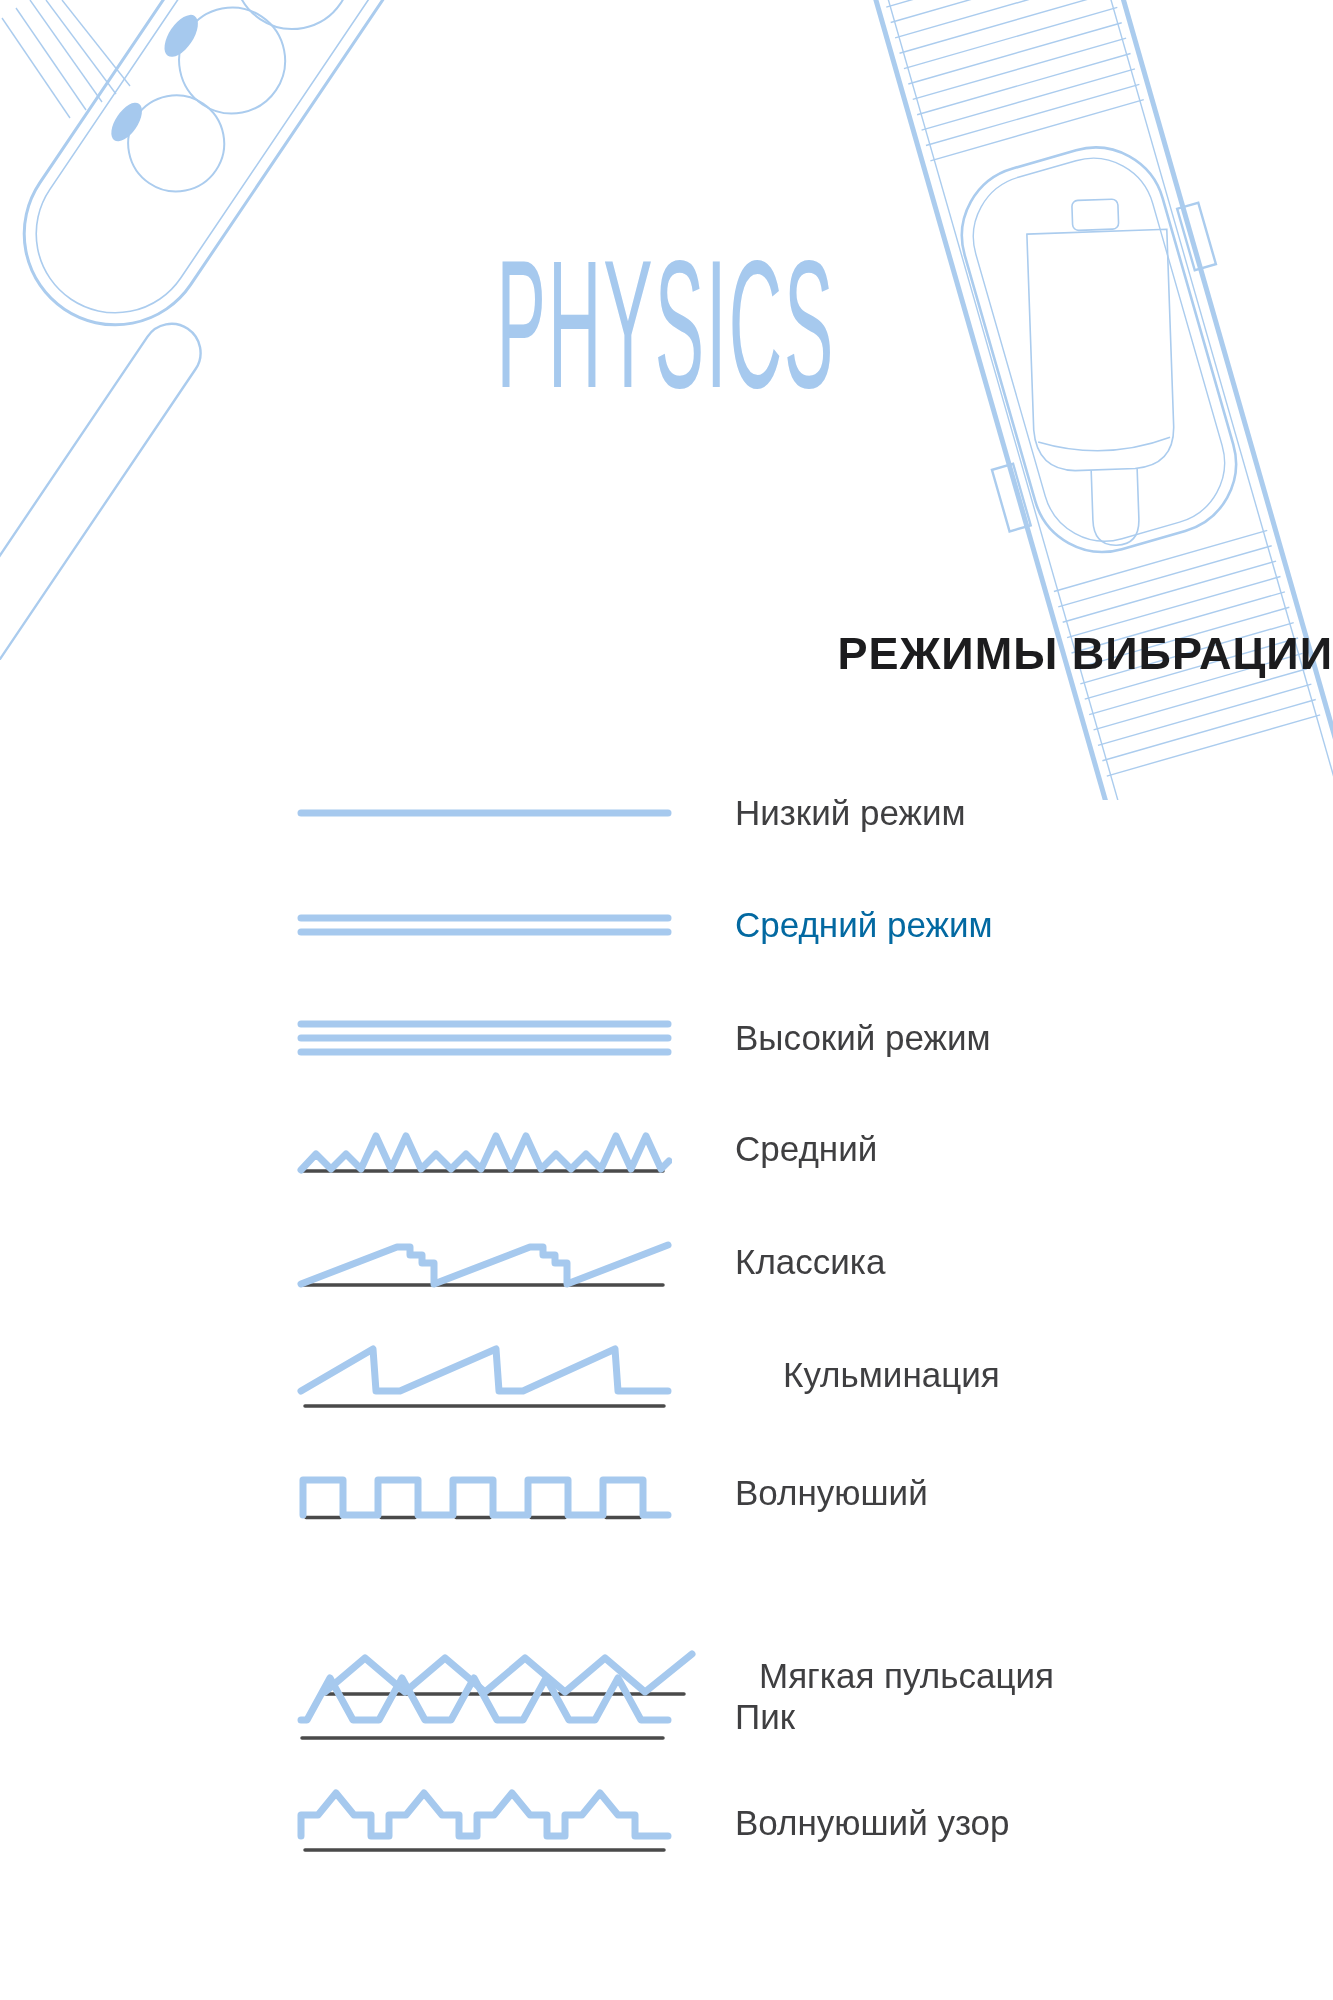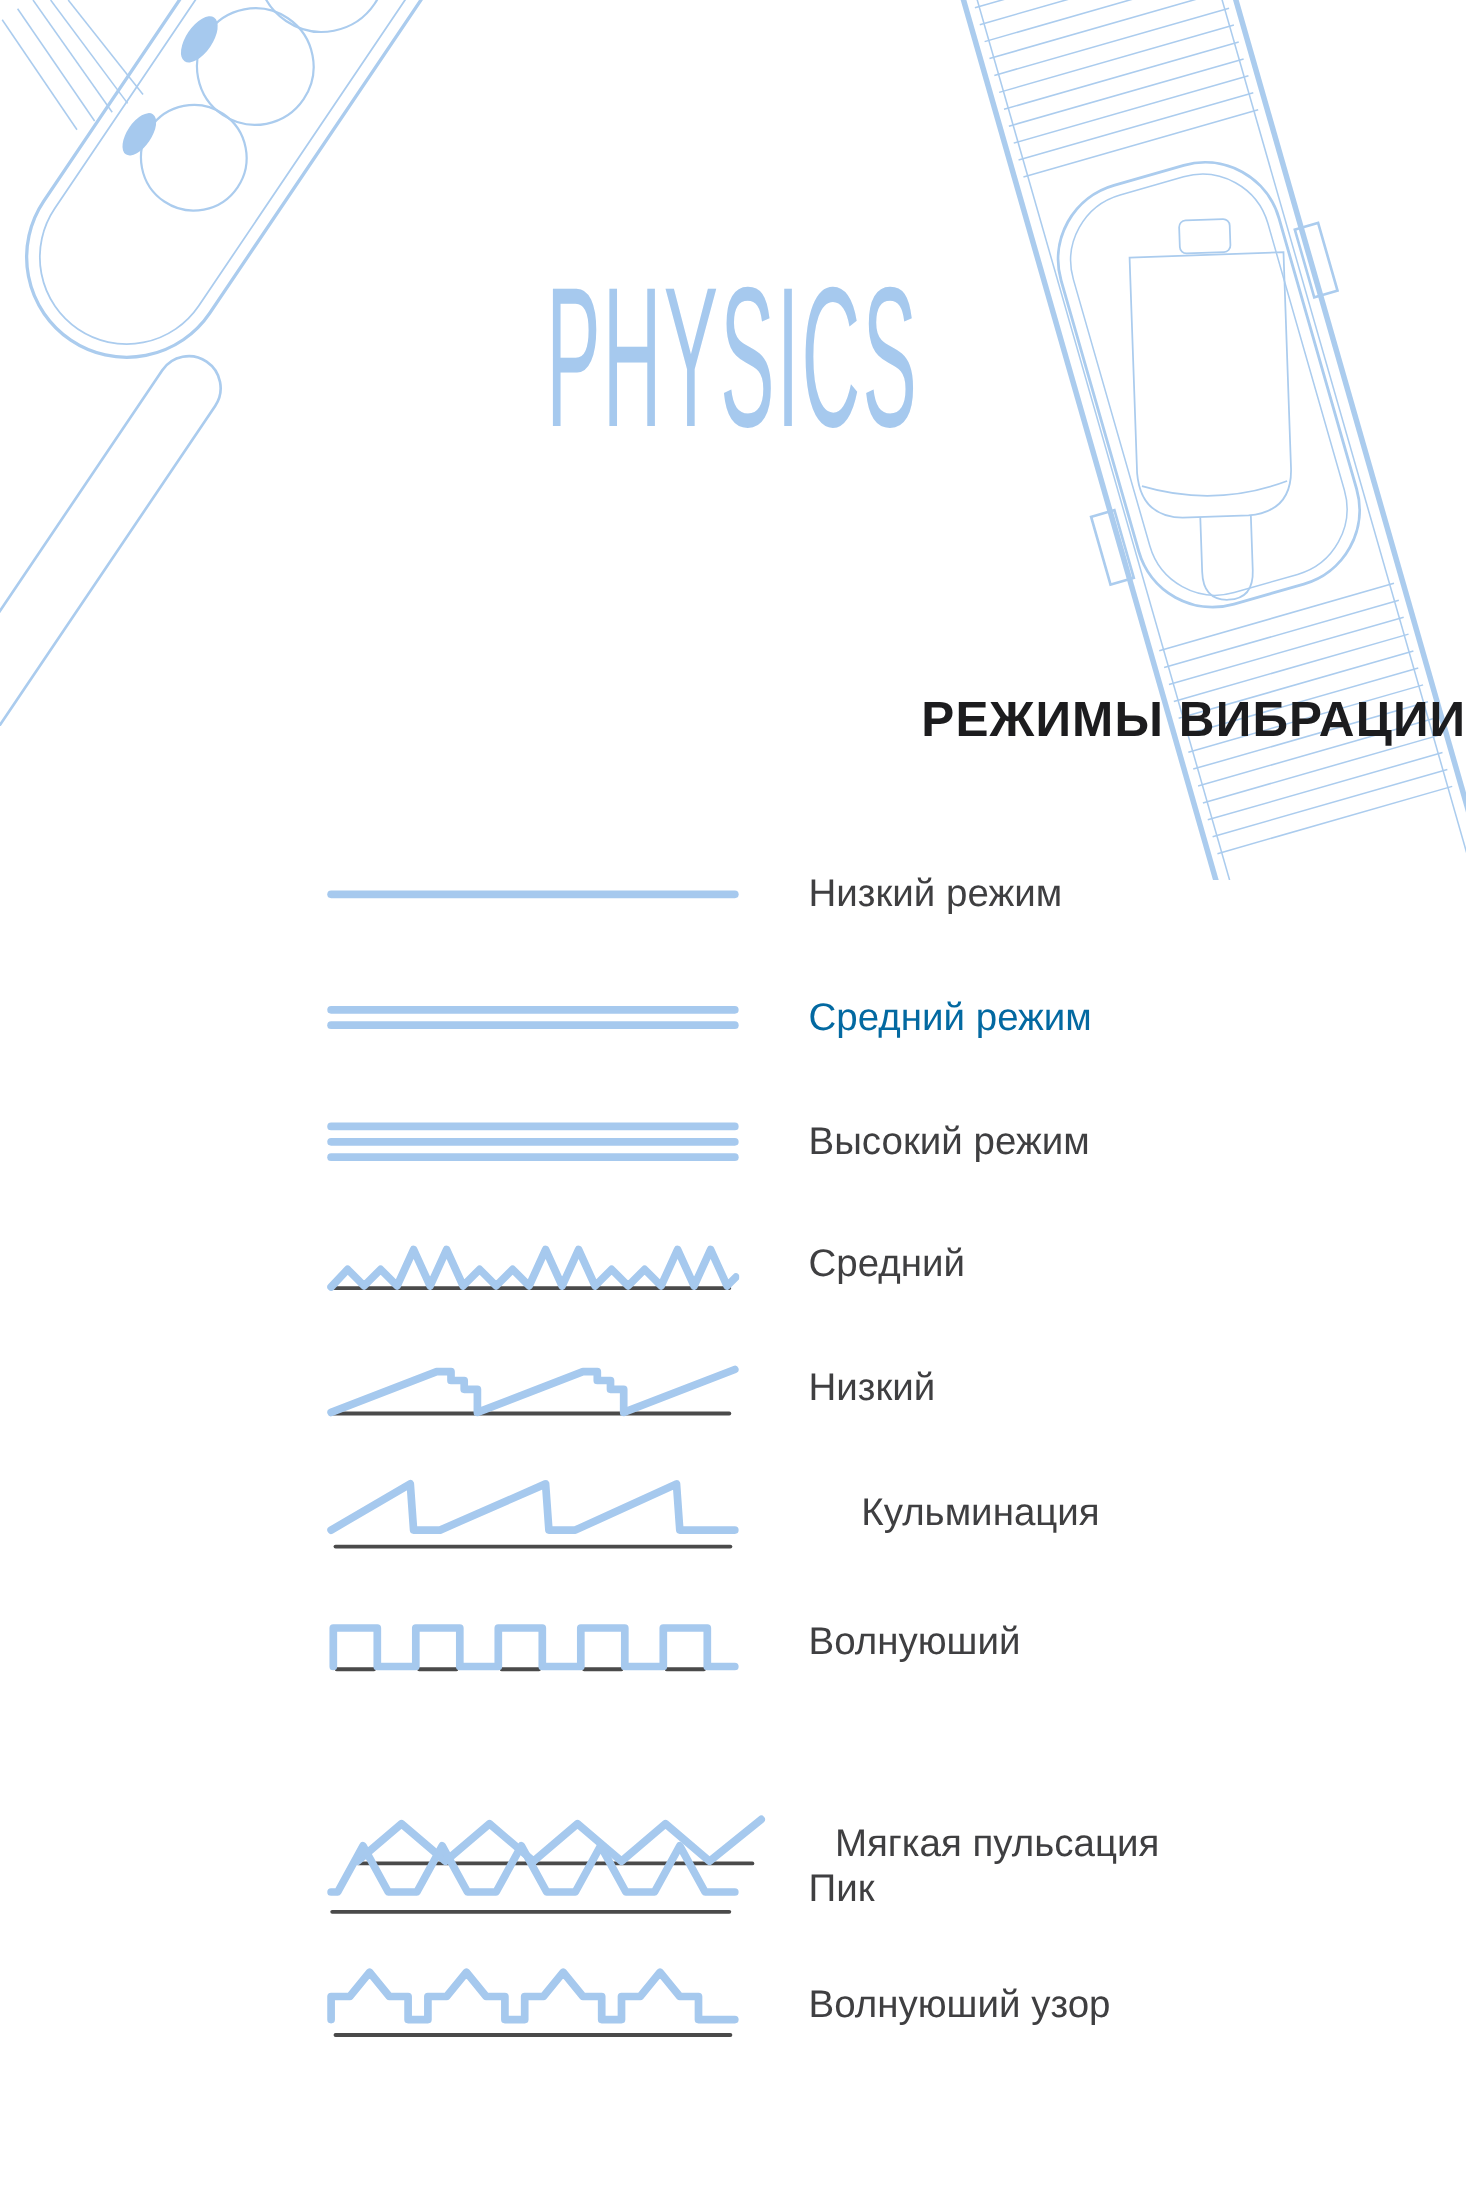--- a/index.html
+++ b/index.html
@@ -131,21 +131,21 @@
           <path d="M5 76 L366 76" stroke="#4a4a4a" stroke-width="3.5" stroke-linecap="round"></path>
           <path d="M4 75 L19 59 L34 74 L49 59 L64 74 L79 41 L94 74 L109 41 L124 74 L139 59 L154 74 L169 59 L184 74 L199 41 L214 74 L229 41 L244 74 L259 59 L274 74 L289 59 L304 74 L319 41 L334 74 L349 41 L364 74 L372 66" stroke="#a6c9ee" stroke-width="7" stroke-linecap="round" stroke-linejoin="round"></path>
         </svg>
         <div class="mode-label" style="top: 28px; color: rgb(63, 63, 65);">Средний</div>
       </div>
       <div class="mode-row" style="top: 1209px;">
         <svg width="375" height="84" viewBox="0 0 375 84" fill="none">
           <path d="M5 76 L366 76" stroke="#4a4a4a" stroke-width="3.5" stroke-linecap="round"></path>
           <path d="M4 75 L100 38 L113 38 L113 46 L125 46 L125 54 L137 54 L137 75 L233 38 L246 38 L246 46 L258 46 L258 54 L270 54 L270 75 L371 36" stroke="#a6c9ee" stroke-width="7" stroke-linecap="round" stroke-linejoin="round"></path>
         </svg>
-        <div class="mode-label" style="top: 27px; color: rgb(63, 63, 65);">Низкий</div>
+        <div class="mode-label" style="top: 27px; color: rgb(63, 63, 65);">Классика</div>
       </div>
       <div class="mode-row" style="top: 1330px;">
         <svg width="375" height="84" viewBox="0 0 375 84" fill="none">
           <path d="M8 76 L367 76" stroke="#4a4a4a" stroke-width="3.5" stroke-linecap="round"></path>
           <path d="M4 61 L76 19 L79 61 L103 61 L199 19 L202 61 L226 61 L318 19 L321 61 L371 61" stroke="#a6c9ee" stroke-width="7" stroke-linecap="round" stroke-linejoin="round"></path>
         </svg>
         <div class="mode-label" style="top: 19px; color: rgb(63, 63, 65); margin-left: 48px;">Кульминация</div>
       </div>
       <div class="mode-row" style="top: 1443px;">
         <svg width="375" height="84" viewBox="0 0 375 84" fill="none">

